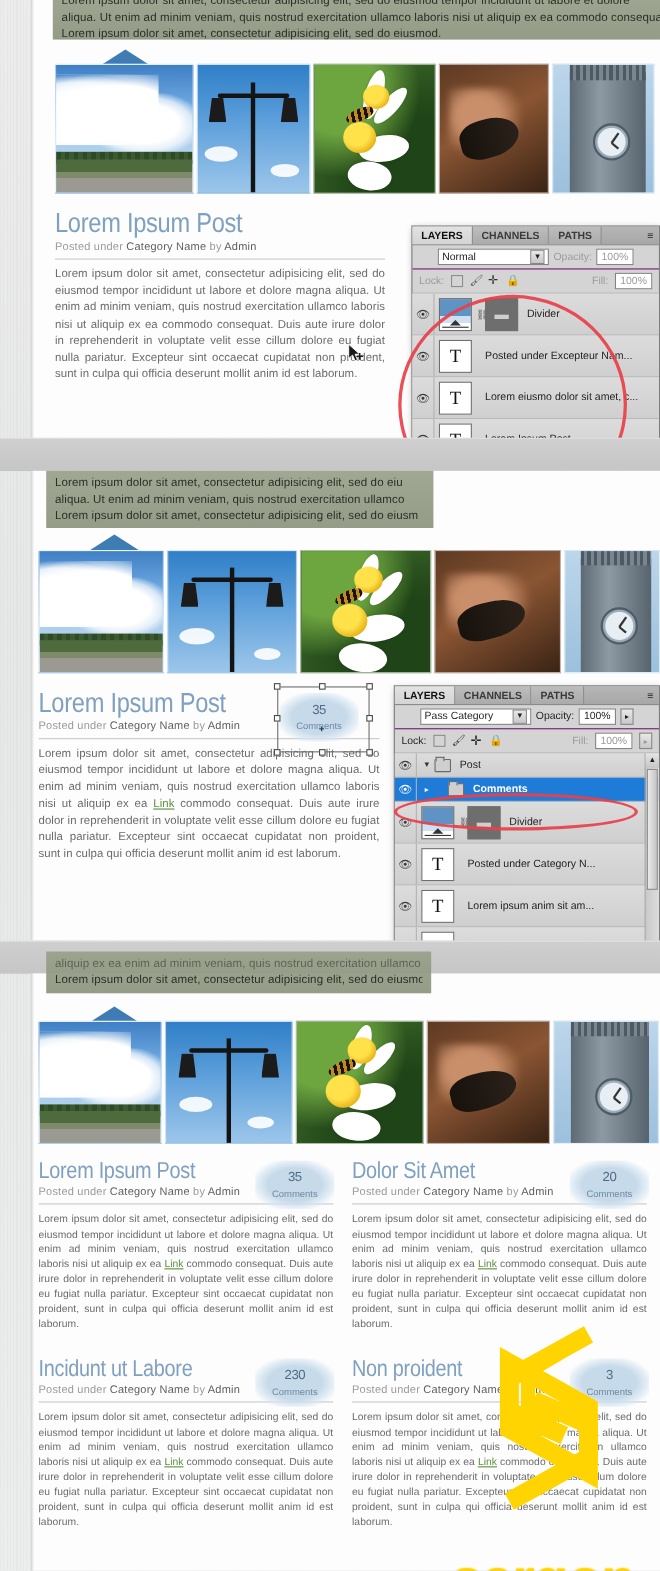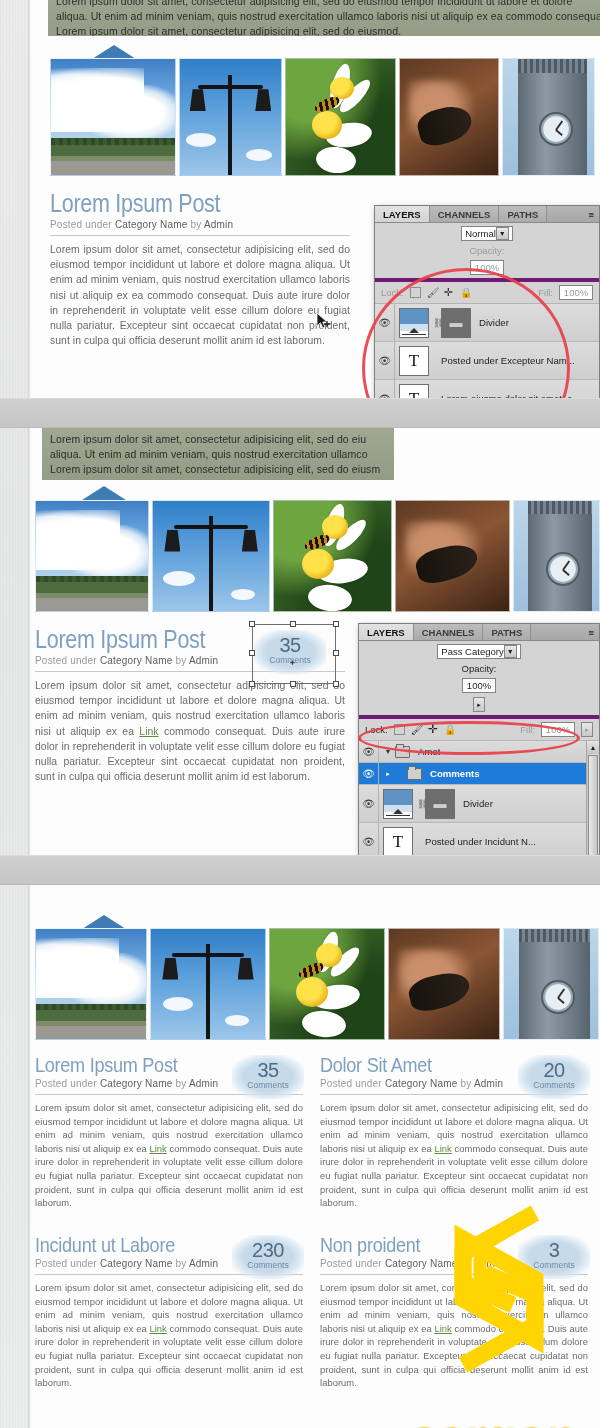--- a/index.html
+++ b/index.html
@@ -120,21 +120,21 @@
     margin-top:6px; font-size:10.4px; line-height:15.2px; color:#6b6b6b;
     text-align:justify; letter-spacing:.05px;
   }
   .post-body.sm{ font-size:9.4px; line-height:13.6px; }
   .lnk{ color:#5b8f3d; text-decoration:underline; }
 
   
   .badge{ position:absolute; width:72px; height:44px; text-align:center;
     background:radial-gradient(ellipse at 50% 50%, rgba(196,216,232,.95) 0 48%, rgba(214,230,242,.7) 66%, rgba(255,255,255,0) 80%);
   }
-  .badge .num{ font-size:20px; color:#4f6c86; line-height:22px; padding-top:4px; letter-spacing:-.5px;}
+  .badge .num{ font-size:12px; color:#4f6c86; line-height:22px; padding-top:4px; letter-spacing:-.5px;}
   .badge .lbl{ font-size:8.6px; color:#6f8aa2; line-height:9px; }
 
   
   .handles{ position:absolute; border:1px solid #6e6e6e; }
   .handles i{ position:absolute; width:6px;height:6px;background:#fff;border:1px solid #4a4a4a; }
 
   
   .cursor{ position:absolute; width:14px;height:18px; }
 
   
@@ -143,21 +143,21 @@
     border:1px solid #7e7e7e; box-shadow:2px 3px 7px rgba(0,0,0,.35);
     font-size:9.5px; color:#1e1e1e;
   }
   .ps-tabs{ display:flex; height:17px; background:linear-gradient(180deg,#b6b6b6,#a7a7a7);
     border-bottom:1px solid #8a8a8a; align-items:stretch; }
   .ps-tab{ padding:0 8px; display:flex; align-items:center; font-size:9.5px; font-weight:bold;
     color:#3a3a3a; border-right:1px solid #8f8f8f;
     background:linear-gradient(180deg,#bdbdbd,#ababab); }
   .ps-tab.active{ background:linear-gradient(180deg,#e2e2e2,#d4d4d4); color:#111; }
   .ps-menu{ margin-left:auto; padding:0 5px; display:flex;align-items:center; }
-  .ps-row{ display:flex; align-items:center; gap:4px; padding:3px 23px; border-bottom:4px solid #701a75;flex-direction:column; }
+  .ps-row{ display:flex; align-items:center; gap:4px; padding:3px 23px; border-bottom:1px solid #701a75; }
   .ps-select{ flex:1; height:15px; background:#fff; border:1px solid #848484; display:flex;
     align-items:center; padding:0 3px; font-size:9.5px; }
   .ps-caret{ margin-left:auto; width:13px; height:13px; background:linear-gradient(180deg,#e9e9e9,#c8c8c8);
     border:1px solid #878787; display:flex; align-items:center; justify-content:center; font-size:7px; }
   .ps-lbl{ font-size:9.5px; }
   .ps-val{ width:34px;height:15px;background:#fff;border:1px solid #848484; font-size:9.5px;
     display:flex;align-items:center;justify-content:center; }
   .ps-arrowbtn{ width:12px;height:15px;background:linear-gradient(180deg,#e9e9e9,#c8c8c8);
     border:1px solid #878787;display:flex;align-items:center;justify-content:center;font-size:7px;}
   .dim{ color:#9b9b9b; }
@@ -427,42 +427,42 @@
         <span class="lk" style="color:#222;font-size:10px;line-height:11px;">🔒</span>
         <span class="ps-lbl dim" style="margin-left:auto;">Fill:</span>
         <span class="ps-val dim">100%</span>
         <span class="ps-arrowbtn dim">▸</span>
       </div>
       <div class="ps-list" style="position:relative;">
         <div class="layer group">
           <div class="eye">👁</div>
           <div class="grptri">▼</div>
           <div class="folder" style="margin-left:2px;"></div>
-          <div class="lname">Amet</div>
+          <div class="lname">Post</div>
         </div>
         <div class="layer group sel">
           <div class="eye" style="color:#fff;">👁</div>
           <div class="grptri" style="color:#fff;">▸</div>
           <div class="folder" style="margin-left:14px;"></div>
           <div class="lname">Comments</div>
         </div>
         <div class="layer">
           <div class="eye">👁</div>
           <div class="thumbbox img">
               <div class="tri"></div>
               <div class="bar"></div>
             </div>
           <div class="linkico">⛓</div>
           <div class="maskbox">▬</div>
           <div class="lname">Divider</div>
         </div>
         <div class="layer">
           <div class="eye">👁</div>
           <div class="thumbbox t">T</div>
-          <div class="lname">Posted under Incidunt N...</div>
+          <div class="lname">Posted under Category N...</div>
         </div>
         <div class="layer">
           <div class="eye">👁</div>
           <div class="thumbbox t">T</div>
           <div class="lname">Lorem ipsum anim sit am...</div>
         </div>
         <div class="layer">
           <div class="eye">👁</div>
           <div class="thumbbox t">T</div>
 
@@ -477,20 +477,24 @@
     </div>
 
     <div class="ellipse" style="left:358px;top:323px;width:222px;height:34px;"></div>
   </div>
 
   <div class="strip" style="top:855px;height:573px;">
     <div class="gray-band" style="top:0;"></div>
     <div class="canvas-white" style="top:30px;height:543px;left:28px;right:0;"></div>
     <div class="canvas-shadow" style="top:30px;height:543px;"></div>
 
+    <div class="excerpt" style="left:42px;width:350px;top:10px;height:38px;">
+      <div class="faded">aliquip ex ea enim ad minim veniam, quis nostrud exercitation ullamco</div>
+      <div>Lorem ipsum dolor sit amet, consectetur adipisicing elit, sed do eiusmo</div>
+    </div>
 
     <div class="arrow-up" style="left:82px;top:60px;"></div>
 
     <div class="thumbs" style="left:35px;top:73px;width:565px;height:112px;">
       <div class="thumb sky" style="width:112px;height:112px;">
         <div class="cloudy"></div>
           <div class="treeline"></div>
           <div class="ground"></div>
       </div>
       <div class="thumb lamp" style="width:116px;height:112px;">

